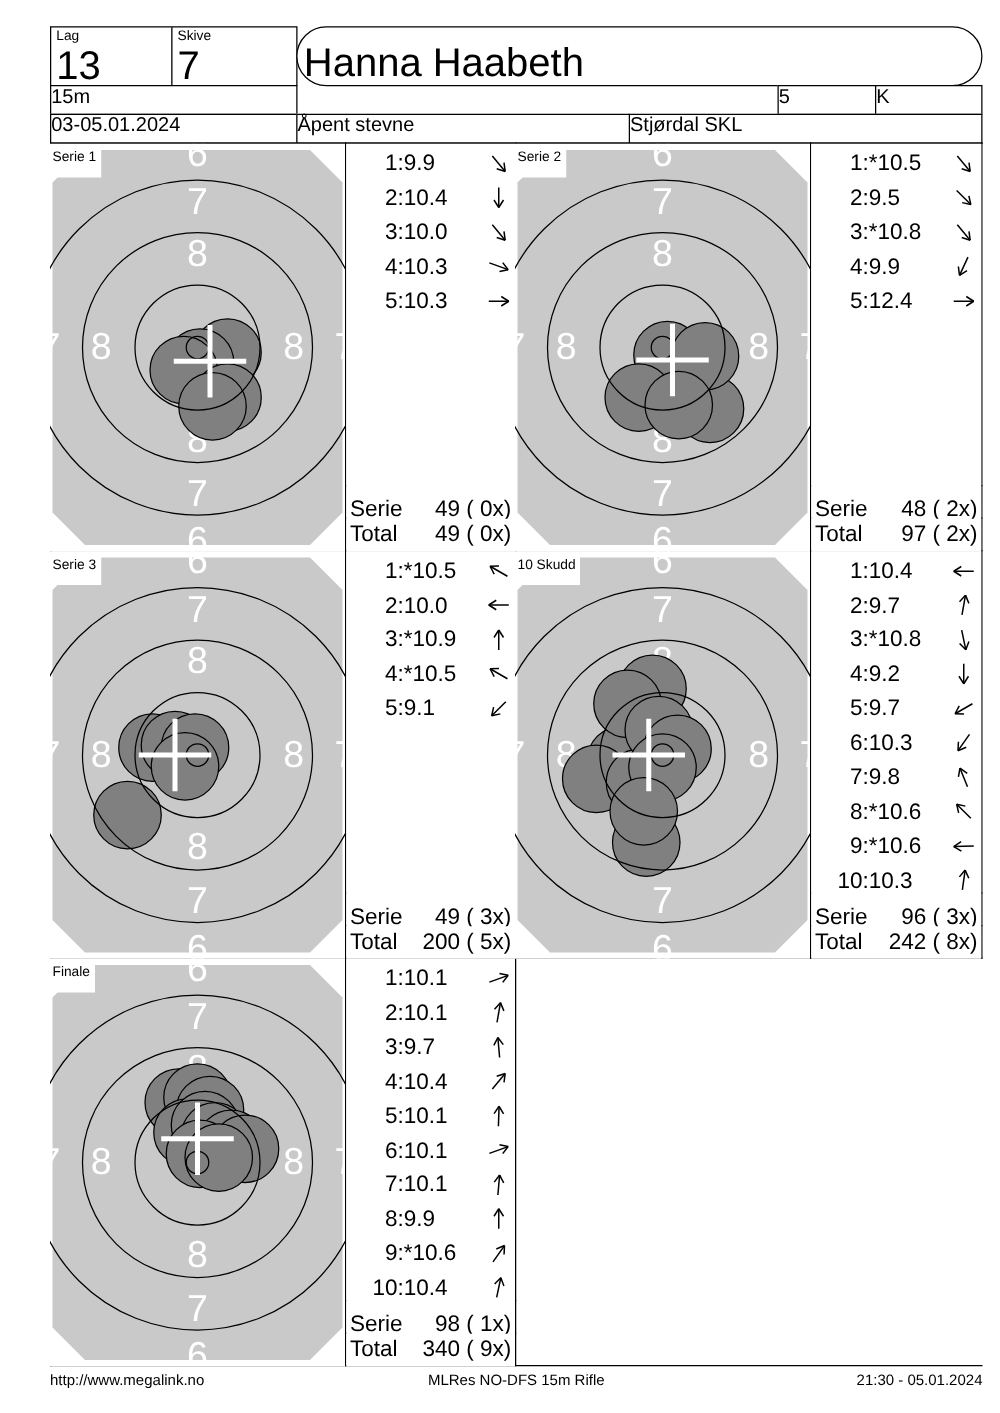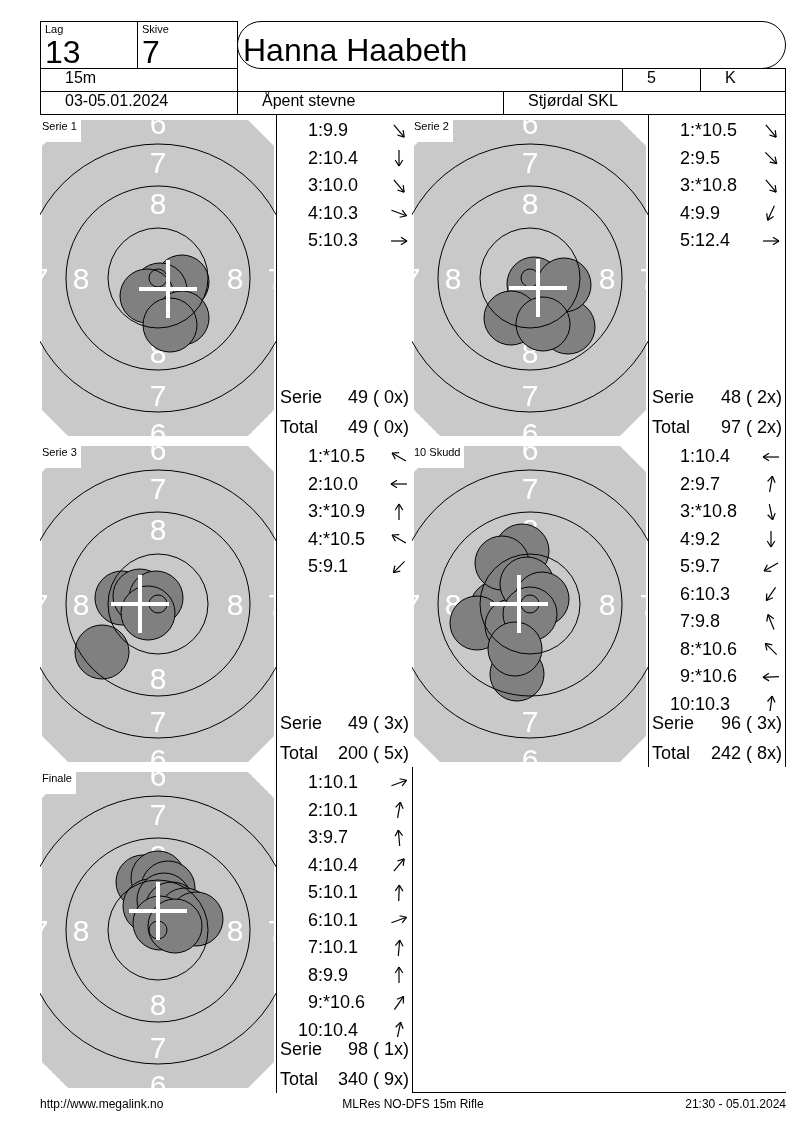--- a/index.html
+++ b/index.html
@@ -1,38 +1,38 @@
 <!DOCTYPE html>
 <html><head>
 <meta charset="utf-8">
 <style>
   html,body{margin:0;padding:0;background:#fff;}
   .page{position:relative;width:800px;height:1130px;background:#ffffff;
         font-family:"Liberation Sans",sans-serif;color:#000;overflow:hidden;}
-  .cell{position:absolute;box-sizing:border-box;border:1px solid #000;background:#fff;padding-left:24px;}
+  .cell{position:absolute;box-sizing:border-box;border:1px solid #000;background:#fff;}
   .cell .big{font-size:32px;line-height:34px;white-space:nowrap;}
   .cell .tiny{font-size:11px;line-height:12px;}
   .lagcell{display:flex;flex-direction:column;padding:1px 0 0 4px;}
   .namecell{display:flex;align-items:flex-end;padding:0 0 1px 5px;border-radius:24px;}
   .hline,.vline{position:absolute;background:#000;}
   .target{position:absolute;width:236px;height:326px;overflow:hidden;background:#fff;}
   .panel-label{position:absolute;top:2px;left:2px;font-size:11px;line-height:19px;
                background:#fff;padding:0 4px 6px 0;white-space:nowrap;}
   .target svg{position:absolute;left:0;top:0;}
   .score{position:absolute;width:137px;height:326px;background:#fff;}
   .rows{position:absolute;left:0;top:2px;right:0;}
   .shot-row{display:flex;height:27.5px;align-items:center;font-size:18px;}
   .shot-row .idx{width:46px;text-align:right;}
   .shot-row .val{width:62px;text-align:left;}
   .shot-row .arr{width:27px;height:22px;display:flex;align-items:center;justify-content:center;}
   .shot-row .arr svg{display:block;}
   .sumrow{position:absolute;left:1px;right:1px;height:25px;display:flex;
           justify-content:space-between;align-items:center;font-size:18px;
           padding:0 2px 0 2px;box-sizing:border-box;background:#fff;}
-  .sumrow.serie{top:270px;}
+  .sumrow.serie{top:280px;}
   .sumrow.total{top:300px;}
   .footer{position:absolute;top:1097px;left:40px;width:746px;font-size:12px;}
   .footer .fl{position:absolute;left:0;top:0;}
   .footer .fc{position:absolute;left:0;width:100%;text-align:center;top:0;}
   .footer .fr{position:absolute;right:0;top:0;}
 </style>
 </head>
 <body>
 
 <div class="page">

